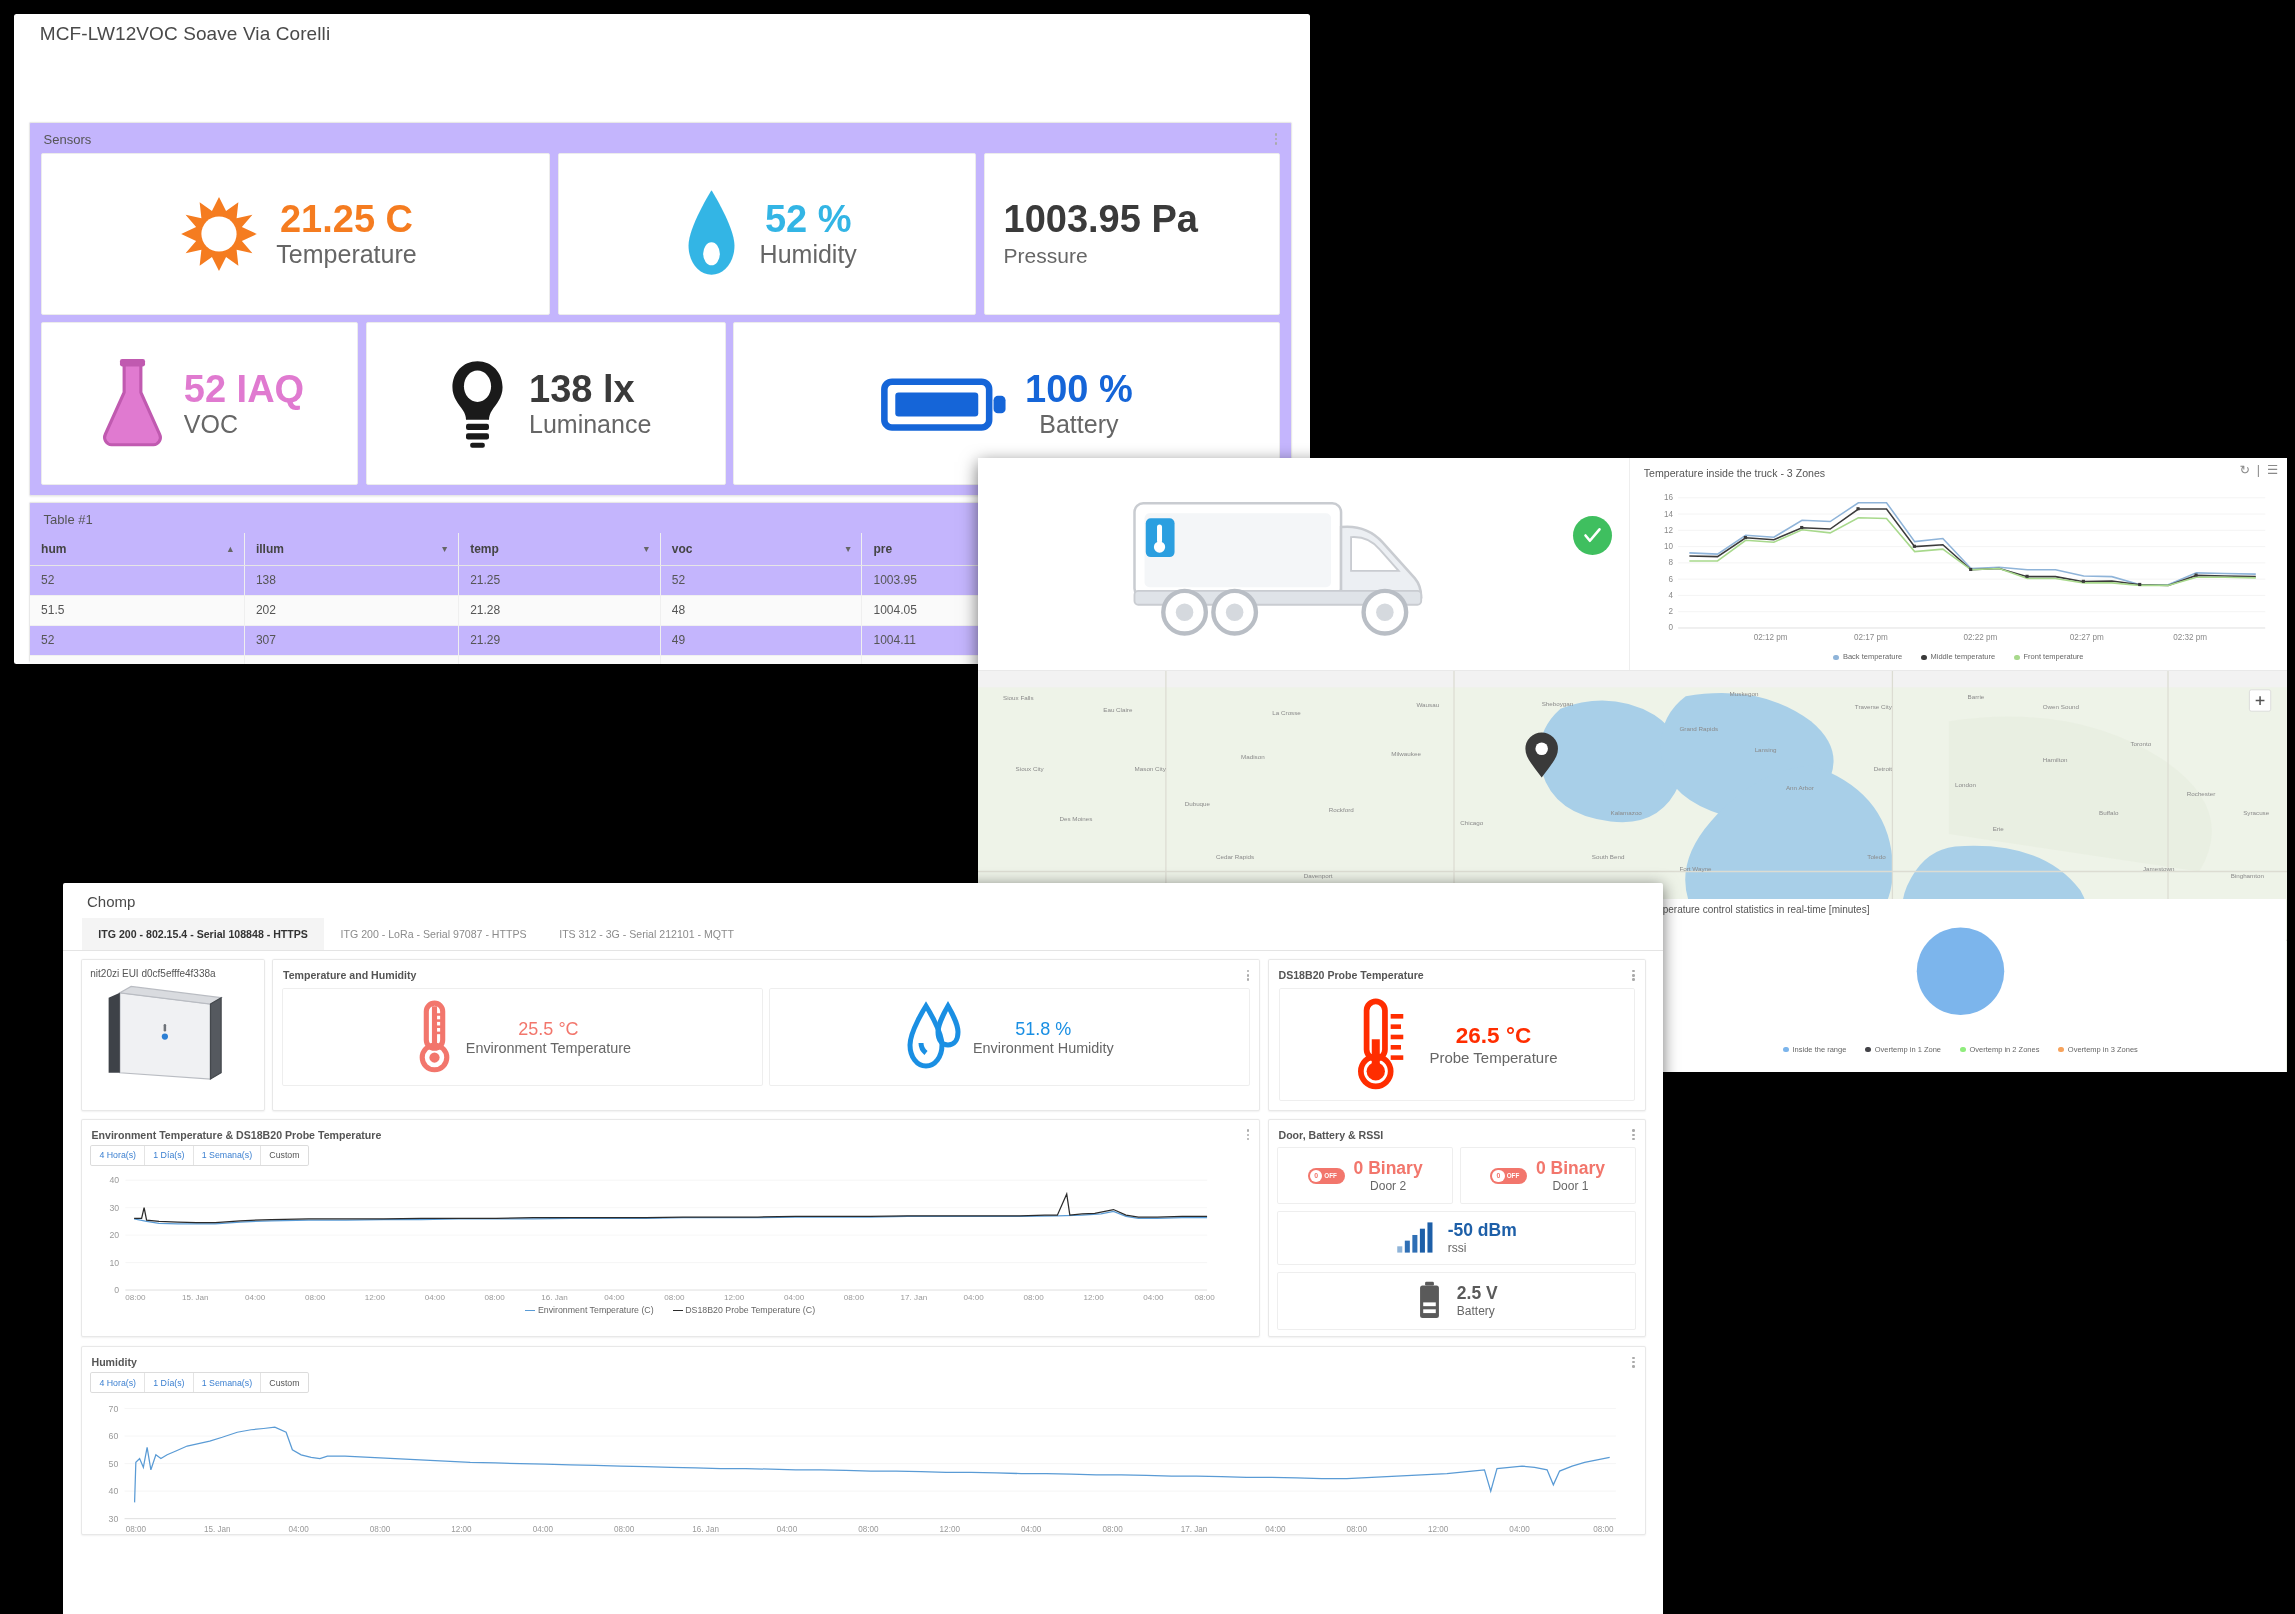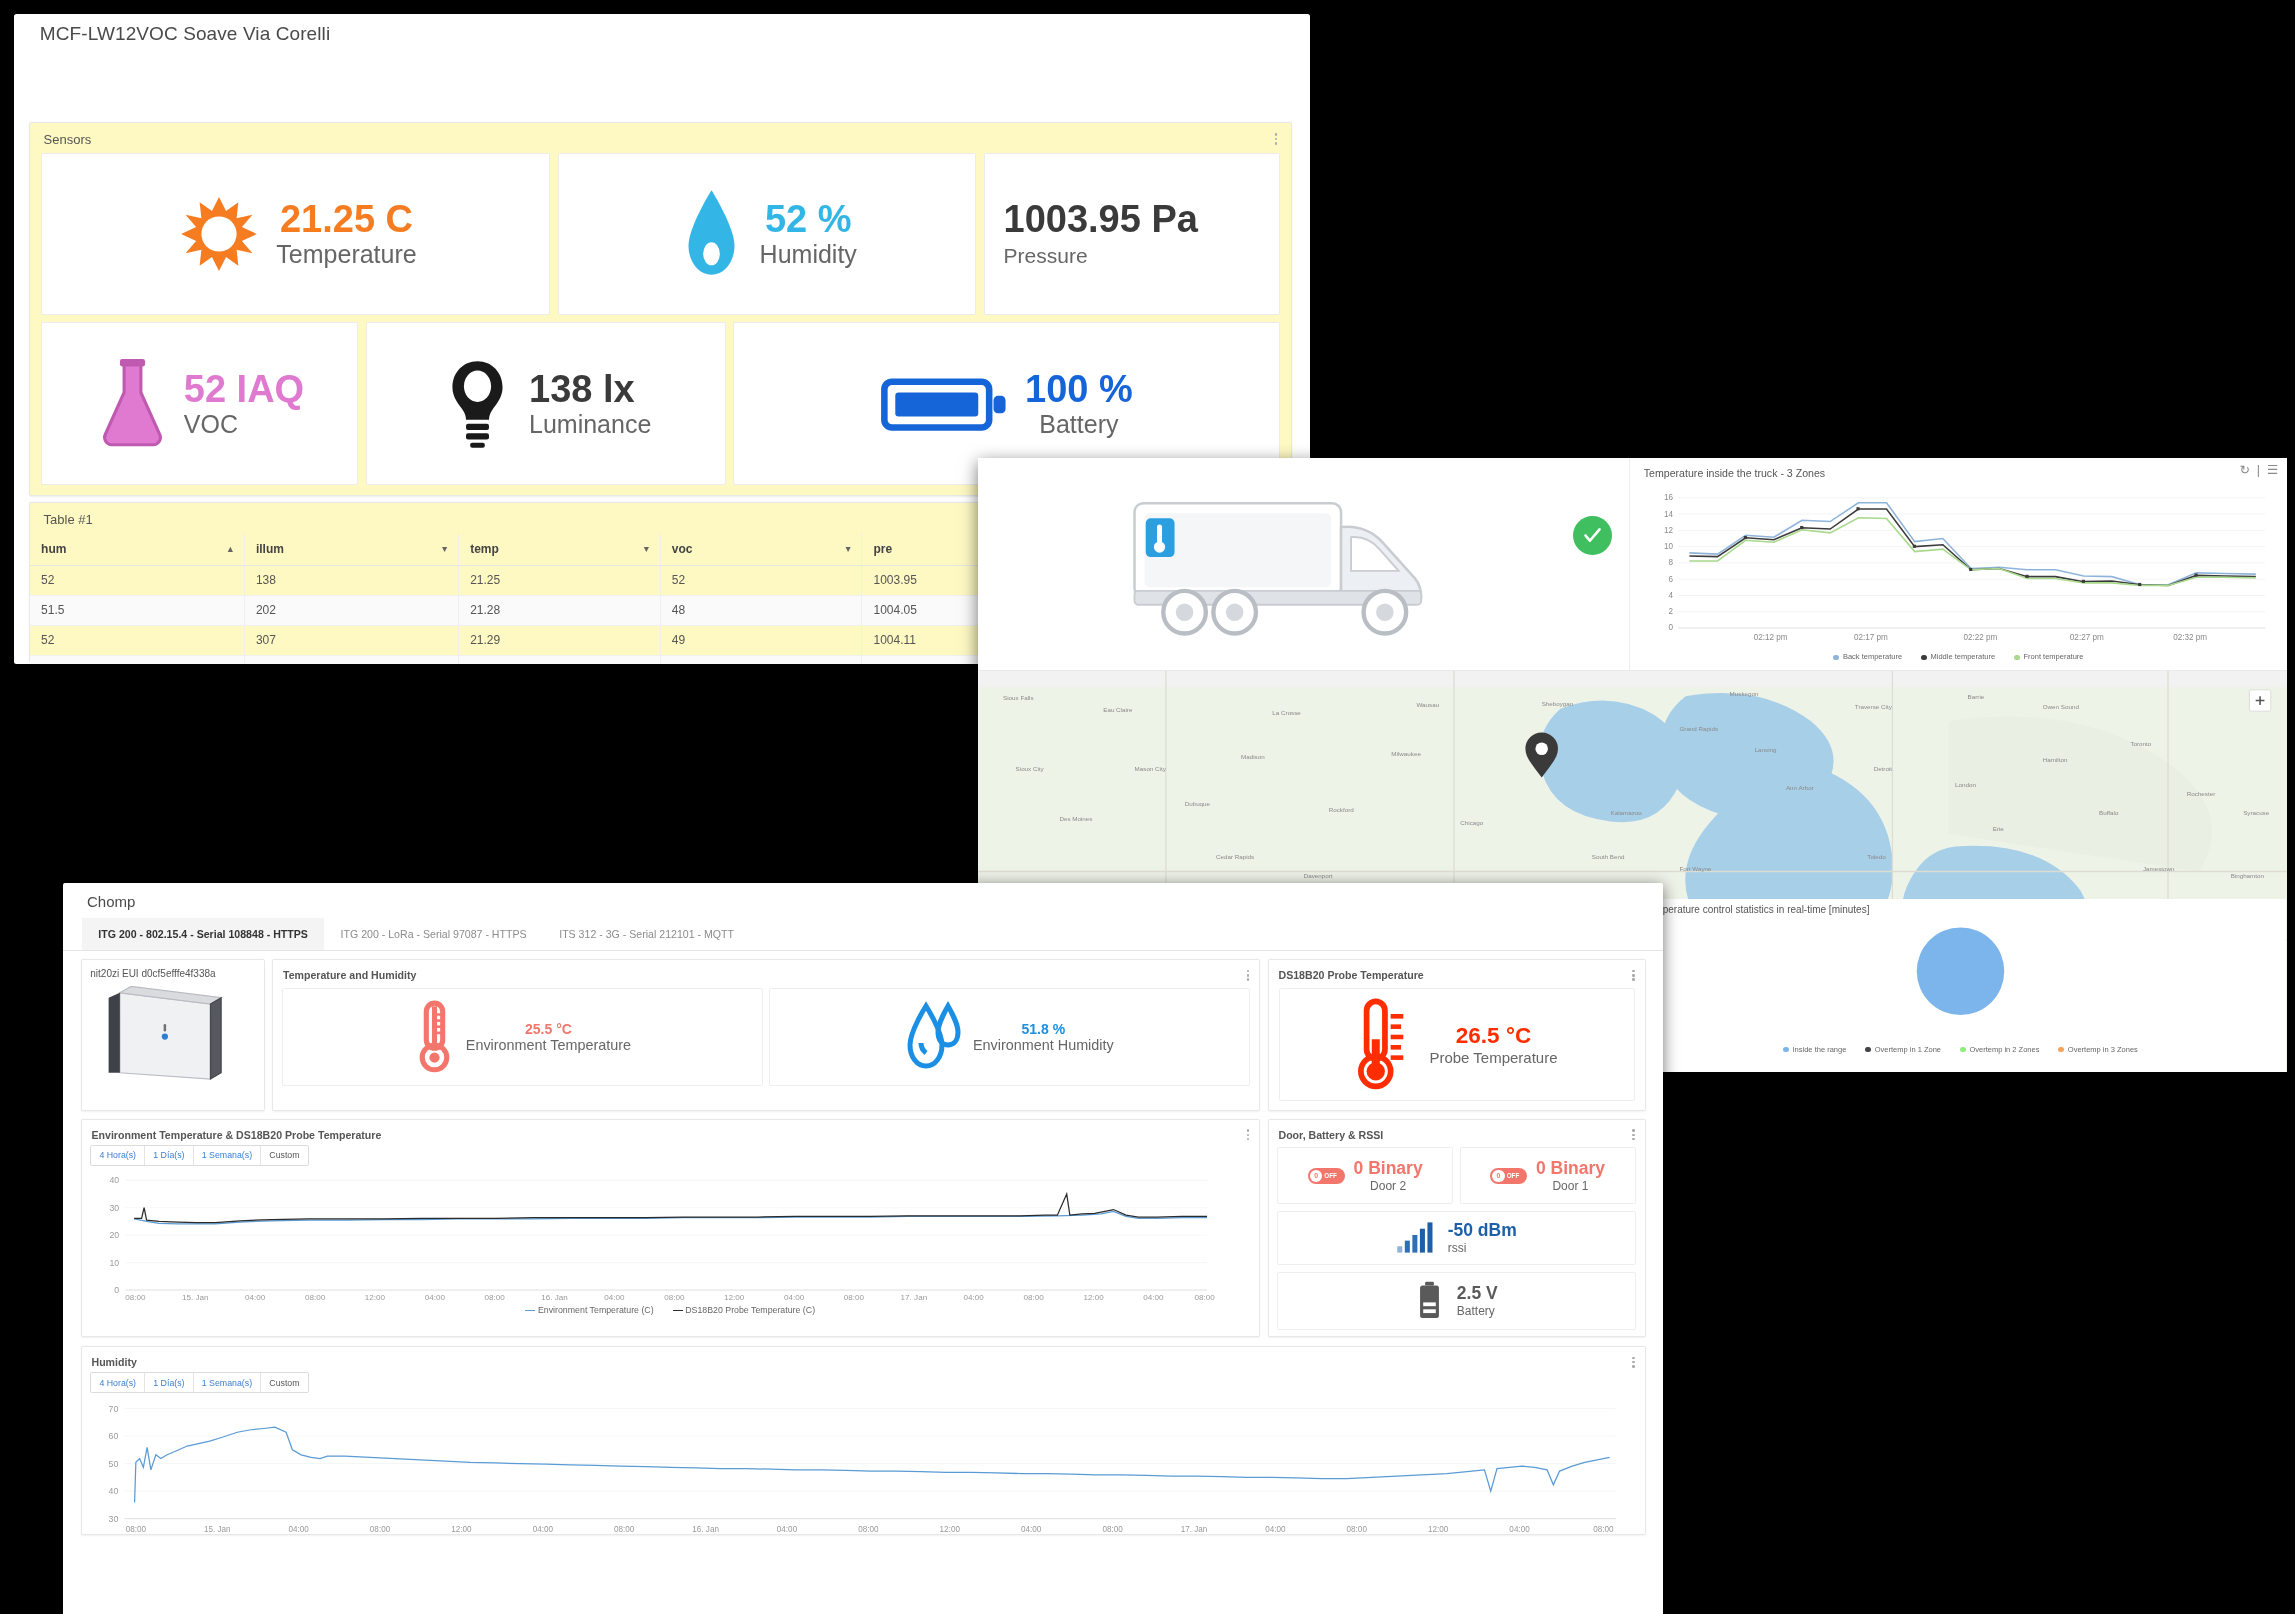--- a/index.html
+++ b/index.html
@@ -8,21 +8,21 @@
 
   .win{position:absolute;background:#fff;overflow:hidden;
        box-shadow:0 3.8px 16.3px rgba(0,0,0,.55);}
 
   
   #win-mcf{left:13.8px;top:13.8px;width:1296px;height:650px;border-radius:2.5px;}
   #win-mcf .wtitle{font-size:19px;color:#4a4a4a;padding:8.8px 0 0 26px;letter-spacing:0.1px;}
   .tabbar{margin-top:16.3px;border-bottom:0.6px solid #e3e3e3;display:flex;padding-left:21px;background:#fff;}
   .tab{padding:11.3px 16.3px;font-size:13.8px;color:#777;border-bottom:1.3px solid transparent;}
   .tab.active{background:#f2f2f2;color:#555;}
-  .card{background:#fef9c3;border:0.6px solid #e8e8e8;border-radius:1.9px;box-shadow:0 0.6px 1.9px rgba(0,0,0,.07);}
+  .card{background:#c4b5fd;border:0.6px solid #e8e8e8;border-radius:1.9px;box-shadow:0 0.6px 1.9px rgba(0,0,0,.07);}
   .card-head{display:flex;justify-content:space-between;align-items:center;
              padding:8.8px 13.8px 6.3px 13.8px;}
   .card-title{font-size:13px;color:#555;}
   .kebab{font-size:13.8px;color:#999;letter-spacing:0;line-height:.7;}
   .kebab i{display:block;width:2.5px;height:2.5px;background:#aaa;border-radius:50%;margin:1.9px 0;}
   #sensors-card{position:absolute;left:15px;top:108px;width:1261px;height:372px;}
   .tile-row{display:flex;padding:0 11.3px;gap:7.5px;}
   .tile{border:0.6px solid #ececec;border-radius:1.9px;display:flex;align-items:center;
         justify-content:center;gap:13.8px;background:#fff;}
   .tile .val{font-size:38px;font-weight:bold;line-height:1.05;}
@@ -65,21 +65,21 @@
   .chomp-body{padding:8.8px 17.5px;}
   .row{display:flex;gap:7.5px;}
   .dev-card{width:182px;border:0.6px solid #e8e8e8;border-radius:1.9px;background:#fff;
             box-shadow:0 0.6px 1.9px rgba(0,0,0,.06);}
   .dev-name{font-size:10px;color:#555;padding:7.5px 0 0 8.8px;}
   .th-card{flex:1;border:0.6px solid #e8e8e8;border-radius:1.9px;background:#fff;
            box-shadow:0 0.6px 1.9px rgba(0,0,0,.06);}
   .th-tiles{display:flex;gap:6.3px;padding:0 8.8px 8.8px 8.8px;}
   .th-tile{flex:1;border:0.6px solid #eee;border-radius:1.9px;display:flex;align-items:center;
            justify-content:center;gap:11.3px;padding:11.3px 0;}
-  .th-val{font-size:14px;font-weight:bold;}
+  .th-val{font-size:18px;font-weight:normal;}
   .th-lab{font-size:14.4px;color:#666;}
   .probe-card{width:376px;border:0.6px solid #e8e8e8;border-radius:1.9px;background:#fff;
               box-shadow:0 0.6px 1.9px rgba(0,0,0,.06);}
   .chart-card{border:0.6px solid #e8e8e8;border-radius:1.9px;background:#fff;
               box-shadow:0 0.6px 1.9px rgba(0,0,0,.06);}
   .segbtns{display:inline-flex;border:0.6px solid #dcdcdc;border-radius:1.9px;margin:0 0 3.8px 8.8px;}
   .segbtn{padding:4.4px 8.1px;font-size:8.8px;color:#3a7fd0;border-right:0.6px solid #e4e4e4;}
   .segbtn:last-child{border-right:none;color:#555;}
   .dbr-card{width:376px;border:0.6px solid #e8e8e8;border-radius:1.9px;background:#fff;
             box-shadow:0 0.6px 1.9px rgba(0,0,0,.06);}

